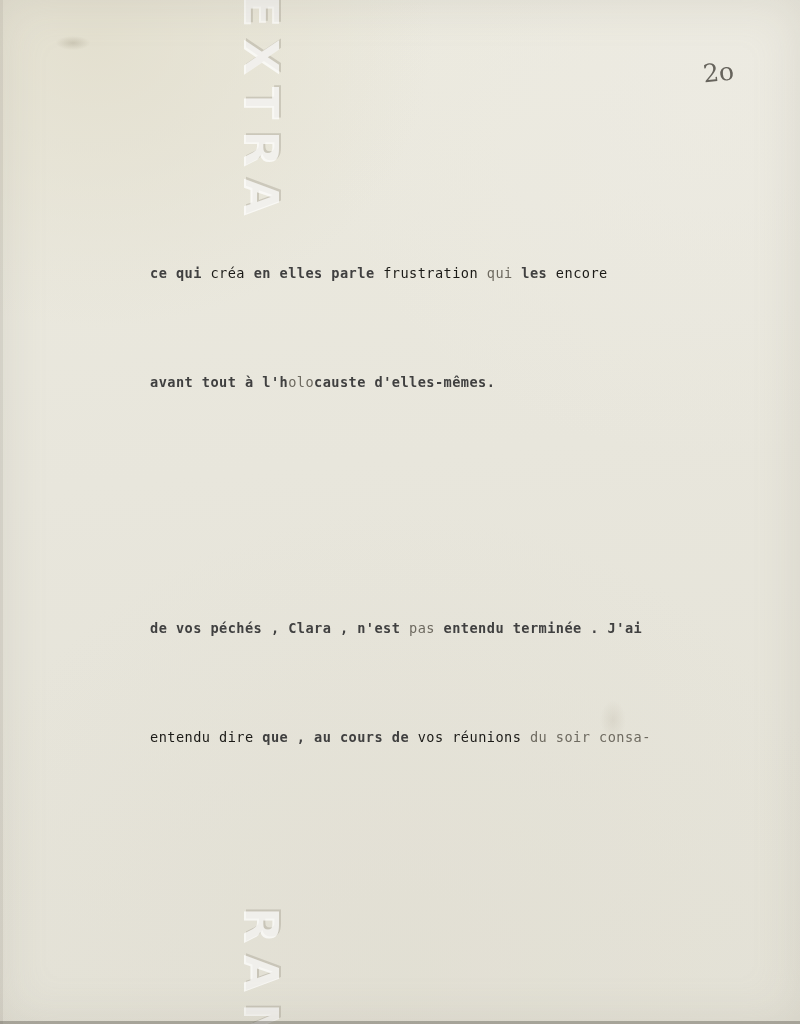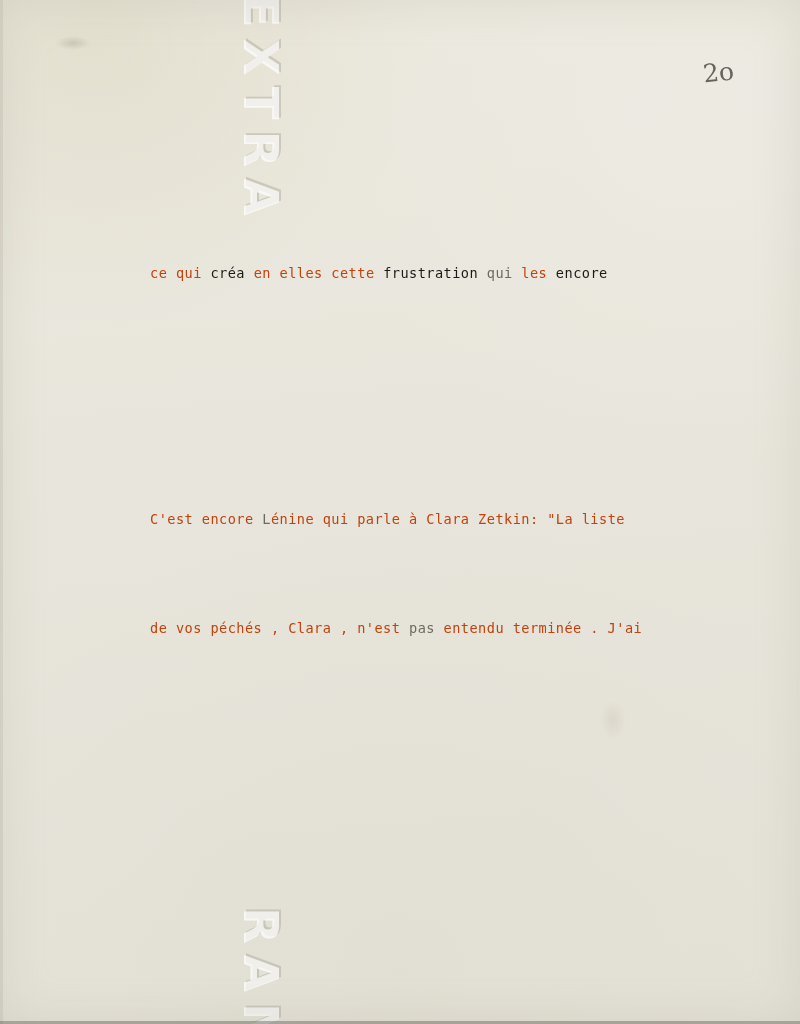--- a/index.html
+++ b/index.html
@@ -106,49 +106,50 @@
   }
   .line {
     position: relative;
     height: 27.3px;
     white-space: pre;
   }
   .line.blank { height: 27.3px; }
 
   
   .w-strong { color: #1b1a17; font-weight: 400; }
-  .w-mid    { color: #c2410c; }
+  .w-mid    { color: #404040; font-weight: bold; }
   .w-faint  { color: #6e6a60; }
 </style>
 </head>
 <body>
 
 <div id="page">
 
   <div id="paper-grain"></div>
 
   <div class="watermark" id="wm-top">EXTRA</div>
   <div class="watermark" id="wm-bottom">RAM</div>
 
   <div class="corner-smudge"></div>
   <div class="smudge-b"></div>
 
   <div id="page-number">2o</div>
 
   <div id="body-text">
 
-    <div class="line"><span class="w-mid">ce qui </span><span class="w-strong">créa</span><span class="w-mid"> en elles cette </span><span class="w-strong">frustration</span><span class="w-faint"> qui</span><span class="w-mid"> les </span><span class="w-strong">encore</span></div>
+    <div class="line"><span class="w-mid">ce qui </span><span class="w-strong">créa</span><span class="w-mid"> en elles parle </span><span class="w-strong">frustration</span><span class="w-faint"> qui</span><span class="w-mid"> les </span><span class="w-strong">encore</span></div>
 
+    <div class="line"><span class="w-mid">avant tout à l'h</span><span class="w-faint">olo</span><span class="w-mid">causte d'elles-mêmes.</span></div>
 
     <div class="line blank"></div>
 
-    <div class="line"><span class="w-mid">C'est encore </span><span class="w-faint">L</span><span class="w-mid">énine qui parle à </span><span class="w-mid">Clara Zetkin: "La liste</span></div>
 
     <div class="line"><span class="w-mid">de vos péchés , Clara , n'est </span><span class="w-faint">pas</span><span class="w-mid"> entendu terminée . J'ai</span></div>
 
+    <div class="line"><span class="w-strong">entendu dire</span><span class="w-mid"> que , au cours de </span><span class="w-strong">vos réunions</span><span class="w-faint"> du soir consa-</span></div>
 
 
     
 
     
 
     
 
     
 

